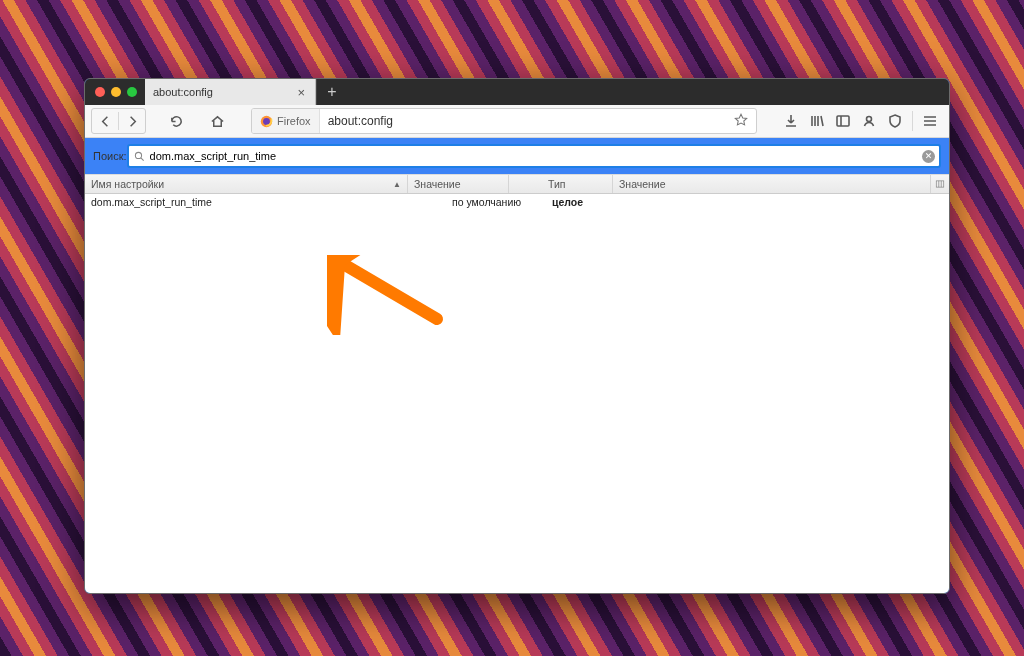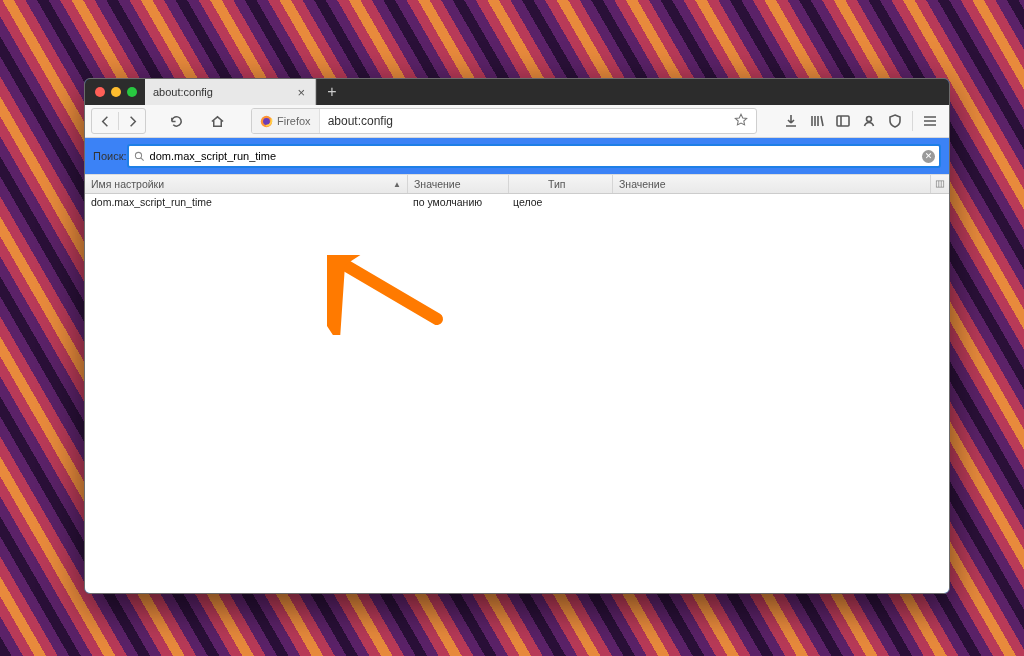--- a/index.html
+++ b/index.html
@@ -56,22 +56,22 @@
   .c-state{flex:0 0 88px;}
   .c-type{flex:0 0 58px;margin-left:33px;}
   .c-val{flex:1; border-right:none;}
   .picker{flex:0 0 18px; border-left:1px solid #d5d5d5; display:flex;align-items:center;justify-content:center;}
   .sort-ind{font-size:8px;color:#666;}
 
   
   .row{ display:flex; height:16px; font-size:10.5px; color:#222; align-items:center; }
   .row .cell{ padding:0 6px; overflow:hidden; white-space:nowrap; }
   .row .r-name{flex:0 0 310px;}
-  .row .r-state{flex:0 0 88px;}
-  .row .r-type{flex:0 0 58px;}
+  .row .r-state{flex:0 0 88px;margin-left:39px;}
+  .row .r-type{flex:0 0 58px;font-weight:bold;}
   .row .r-val{flex:1;}
   .content{ flex:1; overflow:auto; background:#fff; }
 
   
   .arrow{ position:absolute; top:176px; left:242px; pointer-events:none; }
 </style>
 </head>
 <body>
 
 <div class="win">

